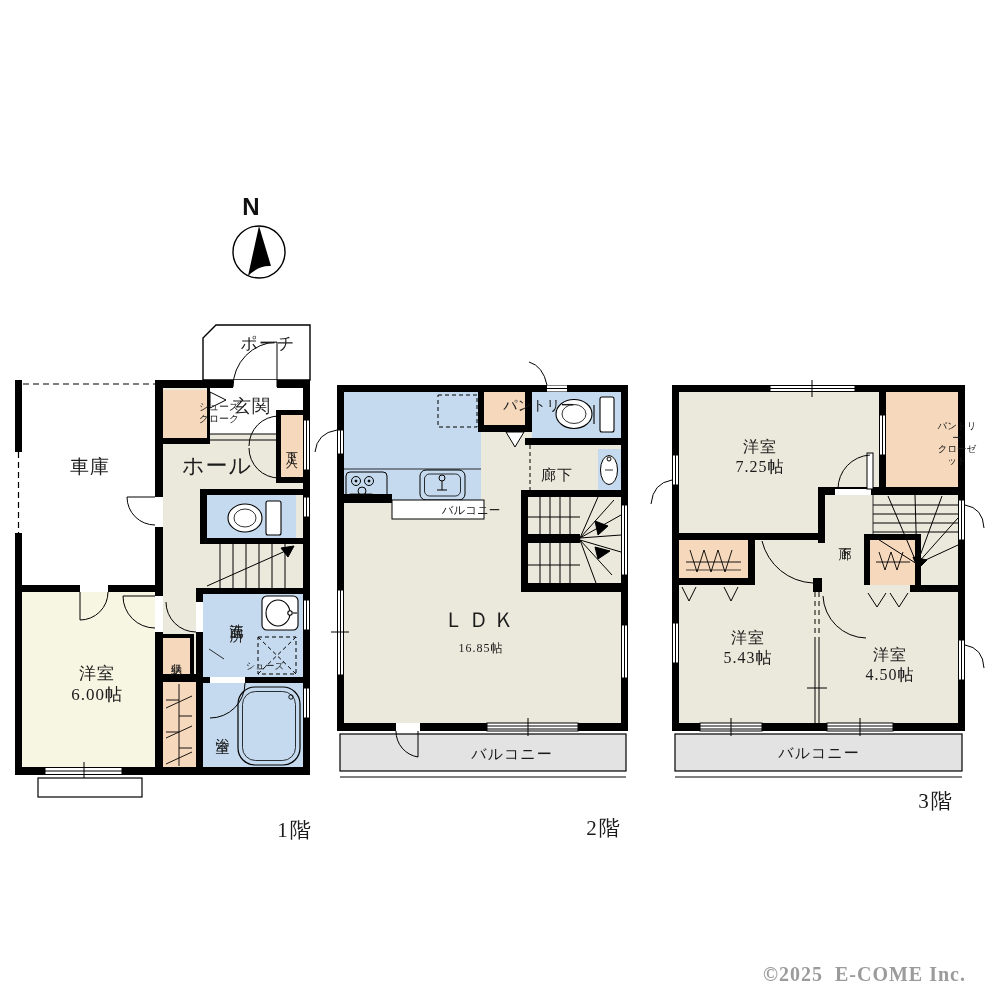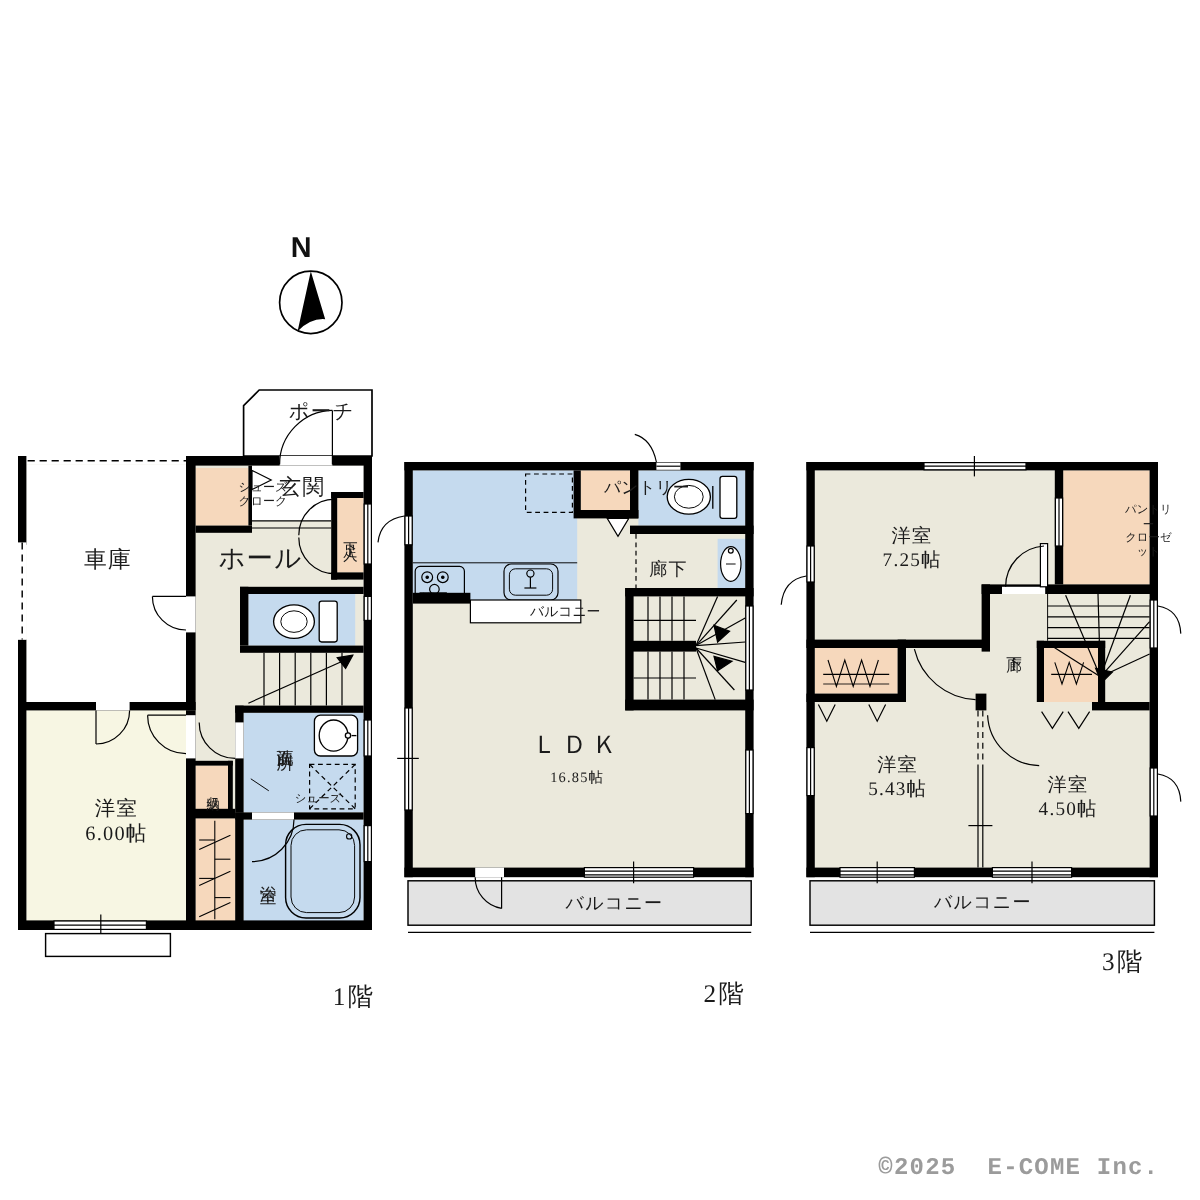--- a/index.html
+++ b/index.html
@@ -6,21 +6,21 @@
   .canvas{position:relative;width:1000px;height:1000px;background:#ffffff;overflow:hidden;
           font-family:"Liberation Serif","DejaVu Serif",serif;}
   svg.plan{position:absolute;left:0;top:0;width:1000px;height:1000px;}
   .lbl{position:absolute;transform:translate(-50%,-50%);color:#1b1b1b;white-space:pre-line;
        text-align:center;line-height:1.22;letter-spacing:1px;}
   .lbl.v{writing-mode:vertical-rl;text-orientation:upright;letter-spacing:2px;line-height:1;}
   .lbl.sans{font-family:"Liberation Sans","DejaVu Sans",sans-serif;letter-spacing:0;margin-left:34px;}
   .lbl.floor{font-size:21px;letter-spacing:2px;margin-top:35px;}
   .compass-n{position:absolute;transform:translate(-50%,-50%);font-family:"Liberation Sans","DejaVu Sans",sans-serif;
        font-weight:bold;font-size:24px;color:#111;}
-  .copyright{position:absolute;transform:translate(-100%,-50%);font-family:Liberation Mono, monospace;
+  .copyright{position:absolute;transform:translate(-100%,-50%);font-family:Liberation Serif, serif;
        font-weight:bold;font-size:20px;color:#9b9b9b;letter-spacing:1px;white-space:pre;}
 </style>
 </head>
 <body>
 
 <div class="canvas">
 
 <svg class="plan" viewBox="0 0 1000 1000">
 
   <g>

